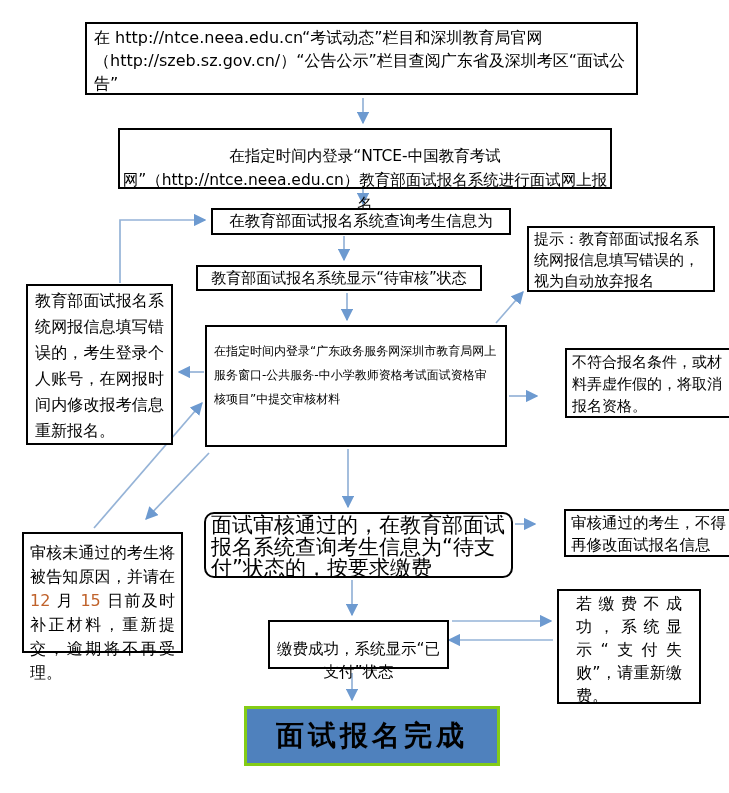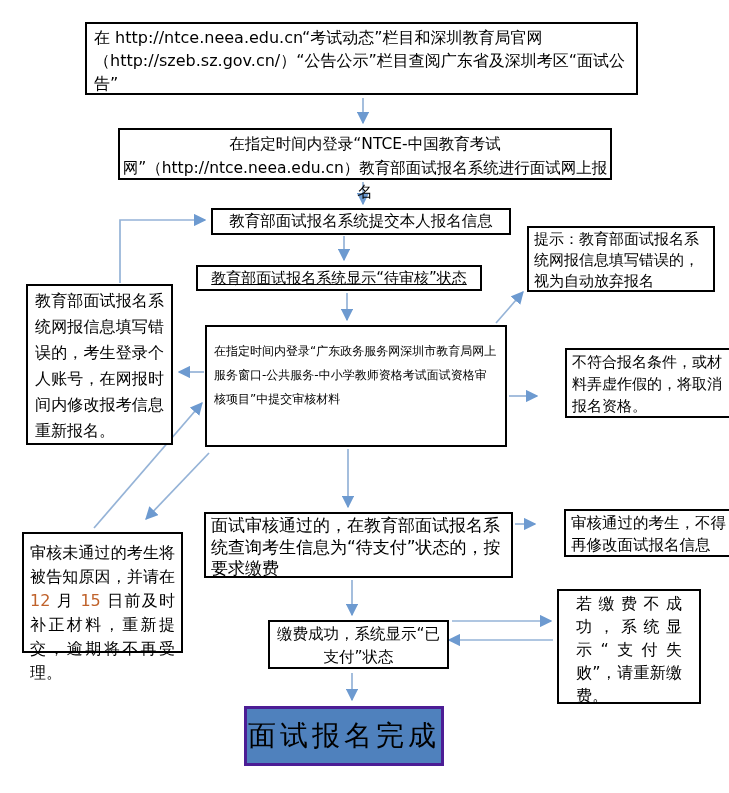--- a/index.html
+++ b/index.html
@@ -8,37 +8,37 @@
     font-family:"DejaVu Sans","Liberation Sans",sans-serif; color:#000;
     overflow:hidden;
   }
   .flow-box {
     position:absolute; box-sizing:border-box; background:#fff;
     border:2px solid #000;
   }
   .arrows { position:absolute; left:0; top:0; pointer-events:none; }
 
   #b-announcement { left:85px;  top:22px;  width:553px; height:73px; font-size:16px; line-height:23px; padding:2px 7px; }
-  #b-login        { left:118px; top:128px; width:494px; height:52px; font-size:15.5px; line-height:24px; text-align:center; padding-top:2px; }
+  #b-login        { left:118px; top:128px; width:494px; height:61px; font-size:15.5px; line-height:24px; text-align:center; padding-top:14px; }
   #b-submit      { left:211px; top:208px; width:300px; height:27px; font-size:15.5px; line-height:23px; text-align:center; white-space:nowrap; }
-  #b-pending     { left:196px; top:265px; width:286px; height:26px; font-size:15px;   line-height:22px; text-align:center; white-space:nowrap;text-decoration:underline; }
+  #b-pending     { left:196px; top:265px; width:286px; height:26px; font-size:15px;   line-height:22px; text-align:center; white-space:nowrap; }
   #b-hint        { left:527px; top:226px; width:188px; height:66px; font-size:15px;   line-height:21px; padding:1px 5px; }
   #b-error       { left:26px;  top:284px; width:147px; height:161px; font-size:16px;  line-height:26px; padding:2px 7px; text-align:justify; }
   #b-center      { left:205px; top:325px; width:302px; height:122px; font-size:12px;  line-height:24px; padding:12px 7px 0; }
   #b-disqualify  { left:541px; top:348px; width:168px; height:70px; font-size:15px;   line-height:22px; padding:1px 5px;margin-left:24px; }
-  #b-passed      { left:204px; top:512px; width:309px; height:66px; font-size:17px; line-height:21.5px; padding:1px 5px; }
+  #b-passed      { left:204px; top:512px; width:309px; height:66px; font-size:21px; line-height:21.5px; padding:1px 5px;border-radius:10px; }
   #b-nomodify    { left:564px; top:509px; width:177px; height:48px; font-size:15.5px; line-height:22px; padding:1px 5px; }
   #b-failed      { left:22px;  top:532px; width:161px; height:121px; font-size:16px;  line-height:24px; padding:7px 6px; text-align:justify; }
-  #b-paysuccess  { left:268px; top:620px; width:181px; height:49px; font-size:15.5px; line-height:23px; text-align:center; padding-top:1px; }
+  #b-paysuccess  { left:268px; top:620px; width:181px; height:49px; font-size:15.5px; line-height:23px; text-align:center; padding-top:16px; }
   #b-payfail     { left:557px; top:589px; width:144px; height:115px; font-size:16px;  line-height:23px; padding:1px 17px; text-align:justify; }
   #b-final {
-    left:244px; top:706px; width:200px; height:60px;
-    background:#4f81bd; border:3px solid #4c1d95;
+    left:244px; top:706px; width:256px; height:60px;
+    background:#4f81bd; border:3px solid #84cc16;
     display:flex; align-items:center; justify-content:center;
-    font-size:28px; font-weight:normal; letter-spacing:4px; color:#000;
+    font-size:28px; font-weight:bold; letter-spacing:4px; color:#000;
   }
   .date-num { color:#c0622b; }
 </style>
 </head>
 <body>
 
 <div class="canvas">
 
   <svg class="arrows" width="729" height="793" viewBox="0 0 729 793">
     <defs>
@@ -68,21 +68,21 @@
 
   <div class="flow-box" id="b-announcement">
     <span>在 http://ntce.neea.edu.cn“考试动态”栏目和深圳教育局官网（http://szeb.sz.gov.cn/）“公告公示”栏目查阅广东省及深圳考区“面试公告”</span>
   </div>
 
   <div class="flow-box" id="b-login">
     <span>在指定时间内登录“NTCE-中国教育考试网”（http://ntce.neea.edu.cn）教育部面试报名系统进行面试网上报名</span>
   </div>
 
   <div class="flow-box" id="b-submit">
-    <span>教育部面试报名系统提交本人报名信息</span>
+    <span>在教育部面试报名系统查询考生信息为</span>
   </div>
 
   <div class="flow-box" id="b-pending">
     <span>教育部面试报名系统显示“待审核”状态</span>
   </div>
 
   <div class="flow-box" id="b-hint">
     <span>提示：教育部面试报名系统网报信息填写错误的，视为自动放弃报名</span>
   </div>
 

